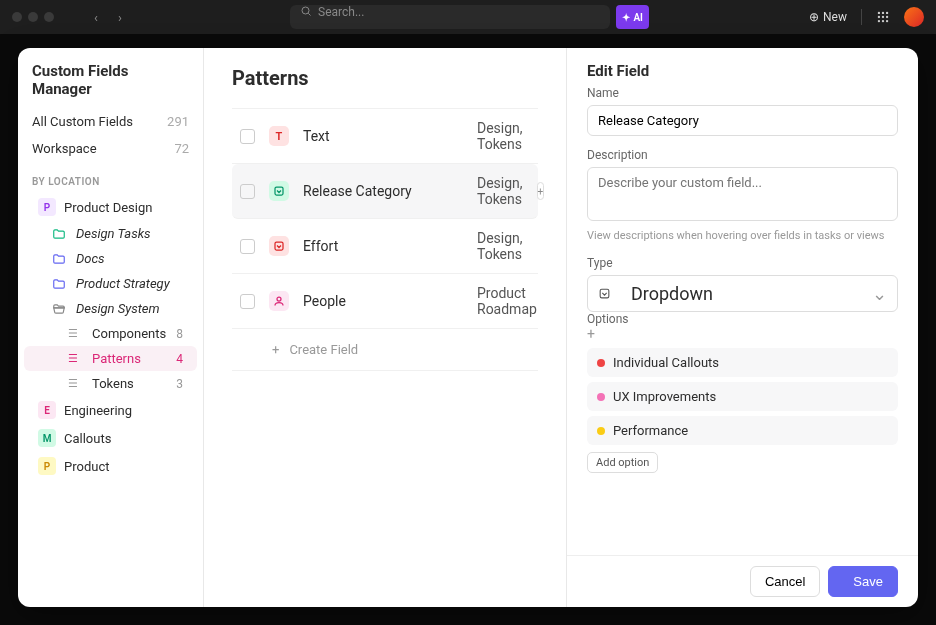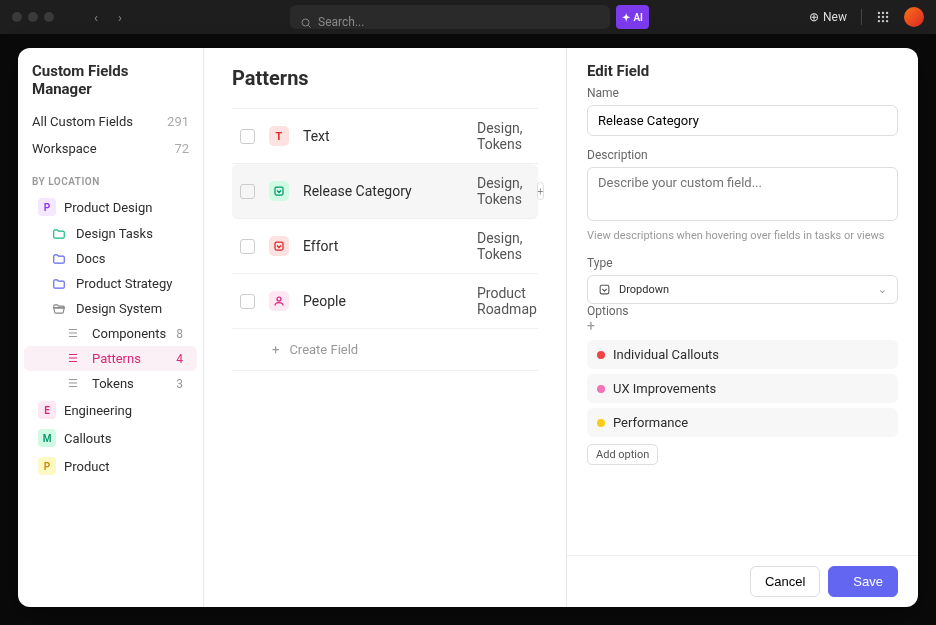--- a/index.html
+++ b/index.html
@@ -5,39 +5,39 @@
 * { box-sizing: border-box; margin: 0; padding: 0; }
 body { font-family: -apple-system, BlinkMacSystemFont, "Segoe UI", Roboto, sans-serif; background: #0a0a0a; width: 936px; height: 625px; overflow: hidden; font-size: 13px; color: #2d2d2d; }
 
 
 .chrome { height: 34px; background: #1e1e1e; display: flex; align-items: center; padding: 0 12px; gap: 12px; }
 .traffic { display: flex; gap: 6px; }
 .traffic span { width: 10px; height: 10px; border-radius: 50%; background: #3a3a3a; }
 .navarrows { display: flex; gap: 4px; margin-left: 20px; }
 .navarrows span { width: 20px; height: 20px; display: flex; align-items: center; justify-content: center; color: #888; cursor: pointer; }
 .searchwrap { flex: 1; display: flex; justify-content: center; }
-.searchbox { background: #2a2a2a; border-radius: 6px; width: 320px; height: 24px; display: flex; align-items: flex-end; padding: 0 10px; color: #888; font-size: 12px; gap: 6px; }
+.searchbox { background: #2a2a2a; border-radius: 6px; width: 320px; height: 24px; display: flex; align-items: flex-start; padding: 0 10px; color: #888; font-size: 12px; gap: 6px; }
 .ai-pill { background: #7c3aed; color: #fff; font-size: 10px; font-weight: 600; padding: 2px 6px; border-radius: 4px; display: flex; align-items: center; gap: 3px; margin-left: 6px; }
 .chrome-right { display: flex; align-items: center; gap: 14px; color: #ddd; font-size: 12px; }
 .newbtn { display: flex; align-items: center; gap: 4px; cursor: pointer; }
 .grid-icon { font-size: 14px; cursor: pointer; }
 .avatar { width: 20px; height: 20px; border-radius: 50%; background: linear-gradient(135deg,#f97316,#dc2626); }
 .sep { width:1px; height:16px; background:#444; }
 
 
 .frame { position: absolute; top: 48px; left: 18px; right: 18px; bottom: 18px; background: #fff; border-radius: 12px; box-shadow: 0 8px 30px rgba(0,0,0,0.4); display: flex; overflow: hidden; }
 
 
 .sidebar { width: 186px; border-right: 1px solid #e8e8e8; padding: 14px 0; overflow-y: auto; }
 .sidebar h1 { font-size: 15px; font-weight: 700; padding: 0 14px 10px; }
 .count-row { display: flex; justify-content: space-between; padding: 6px 14px; font-size: 13px; cursor: pointer; }
 .count-row .cnt { color: #aaa; }
 .section-hdr { font-size: 10px; font-weight: 600; letter-spacing: 0.5px; color: #999; padding: 14px 14px 6px; }
 .tree-item { display: flex; align-items: center; padding: 5px 14px; gap: 8px; font-size: 13px; cursor: pointer; border-radius: 6px; margin: 0 6px; }
-.tree-item.indent1 { padding-left: 28px; }
+.tree-item.indent1 { padding-left: 28px; font-style: italic; }
 .tree-item.indent2 { padding-left: 44px; }
 .tree-item.active { background: #faf0f5; color: #db2777; }
 .tree-item .tail { margin-left: auto; color: #999; font-size: 12px; }
 .sq { width: 18px; height: 18px; border-radius: 4px; display: flex; align-items: center; justify-content: center; font-size: 10px; font-weight: 600; flex-shrink:0; }
 .sq.pd { background: #f3e8ff; color: #9333ea; }
 .sq.eng { background: #fce7f3; color: #db2777; }
 .sq.mkt { background: #d1fae5; color: #059669; }
 .sq.prod { background: #fef9c3; color: #ca8a04; }
 .fold { color: #3b82f6; font-size: 12px; width:16px; }
 .fold.gray { color: #888; }
@@ -61,21 +61,21 @@
 .row-tag { width:18px; height:18px; border:1px solid #ddd; border-radius:4px; display:flex; align-items:center; justify-content:center; font-size:10px; color:#888; margin-left:auto;}
 
 
 .panel { width: 352px; border-left: 1px solid #e8e8e8; display: flex; flex-direction: column; }
 .panel-body { padding: 14px 20px; flex: 1; overflow-y: auto; }
 .panel h3 { font-size: 15px; font-weight: 700; margin-bottom: 0; }
 .panel label { font-size: 12px; color: #666; display: block; margin: 6px 0 5px; }
 .panel input[type=text], .panel textarea { width: 100%; border: 1px solid #ddd; border-radius: 6px; padding: 7px 10px; font-size: 13px; font-family: inherit; }
 .panel textarea { min-height: 54px; resize: none; }
 .hint { font-size: 11px; color: #999; margin: 5px 0 14px; }
-.sel { border: 1px solid #ddd; border-radius: 6px; padding: 7px 10px; display: flex; align-items: center; gap: 8px; cursor: pointer; font-size: 11px; }
+.sel { border: 1px solid #ddd; border-radius: 6px; padding: 7px 10px; display: flex; align-items: center; gap: 20px; cursor: pointer; font-size: 18px; }
 .sel .chev { margin-left: auto; color: #999; }
 .opts-hdr { display: flex; justify-content: space-between; align-items: flex-start; margin: 0 0 6px; font-size: 12px; color: #666; flex-direction: column; }
 .opts-hdr .plus { cursor: pointer; color: #999; font-size: 14px; }
 .opt-row { background: #f7f7f8; border-radius: 6px; padding: 7px 10px; margin-bottom: 5px; display: flex; align-items: center; gap: 8px; font-size: 13px; }
 .dot { width: 8px; height: 8px; border-radius: 50%; flex-shrink:0;}
 .add-opt { border: 1px solid #ddd; border-radius: 5px; padding: 3px 8px; font-size: 11px; color: #555; display: inline-block; cursor: pointer; margin-top:2px; }
 .panel-foot { border-top: 1px solid #eee; padding: 10px 20px; display: flex; justify-content: flex-end; gap: 8px; }
 .btn { border-radius: 6px; padding: 7px 14px; font-size: 13px; cursor: pointer; border: 1px solid #ddd; background: #fff; }
 .btn.primary { background: #6366f1; color: #fff; border-color: #6366f1; padding-left: 24px; }
 svg { display:block; }

